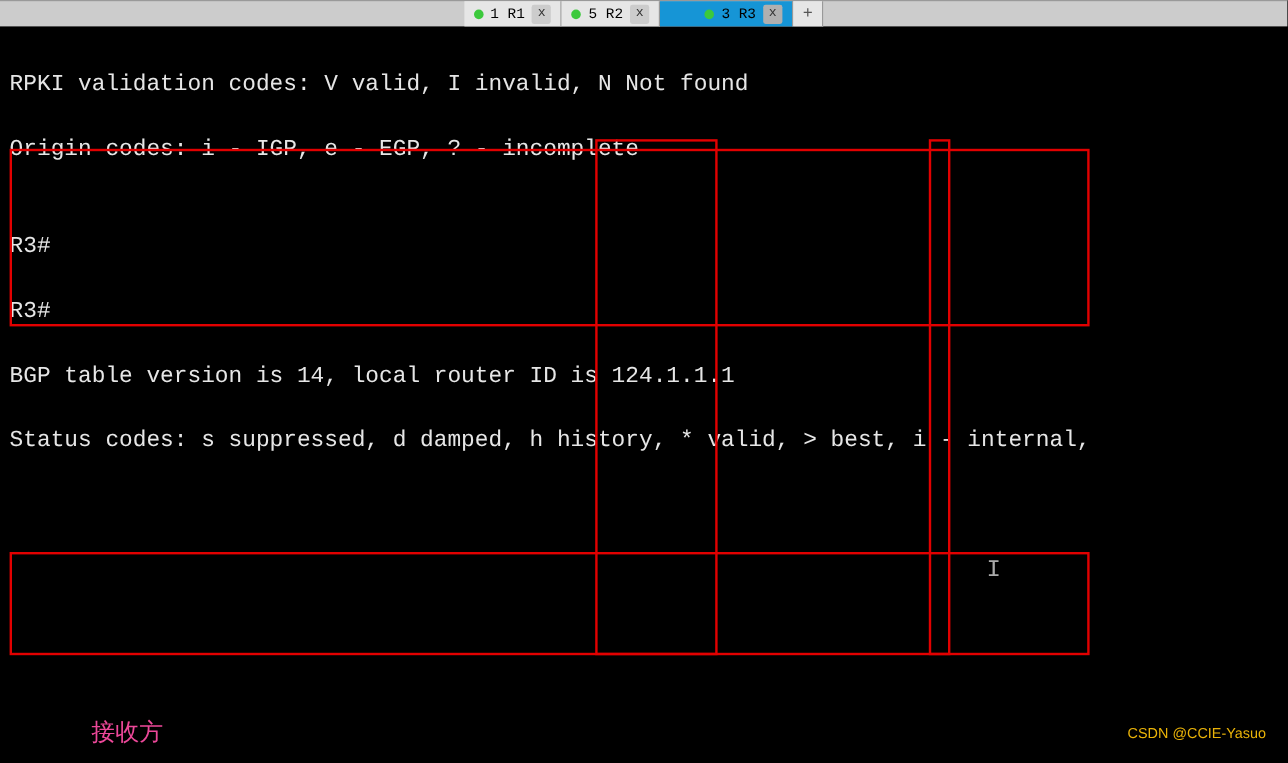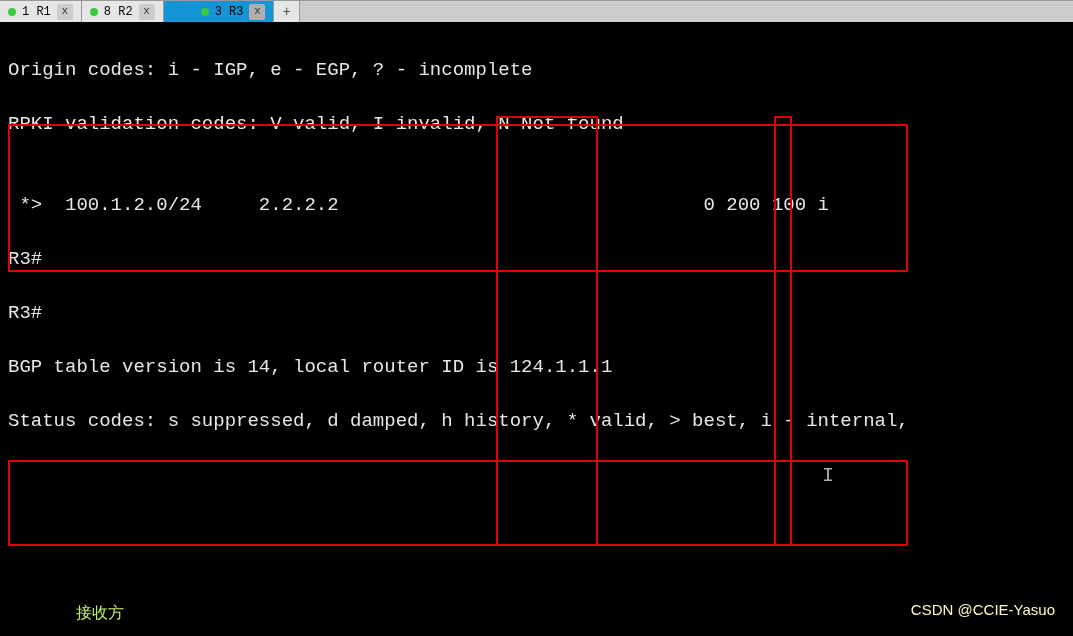--- a/index.html
+++ b/index.html
@@ -1,15 +1,15 @@
 <!DOCTYPE html>
 <html><head>
 <meta charset="utf-8">
 <style>
-* { margin: 0; padding: 0; box-sizing: border-box; }
+* { margin: 0; padding: 0; box-sizing: border-box; justify-content: center; }
 body {
   width: 1073px;
   height: 636px;
   background: #000;
   font-family: "Consolas", "Courier New", monospace;
   font-size: 19px;
   position: relative;
   overflow: hidden;
 }
 .tabbar {
@@ -41,53 +41,52 @@
   white-space: pre;
   letter-spacing: 0;
   line-height: 1.42;
 }
 .terminal pre { font-family: inherit; }
 .rect { position: absolute; border: 2px solid #e20000; pointer-events: none; }
 .rect.r1 { left: 8px;   top: 102px; width: 900px; height: 148px; }
 .rect.r2 { left: 496px; top: 94px;  width: 102px; height: 430px; }
 .rect.r3 { left: 774px; top: 94px;  width: 18px;  height: 430px; }
 .rect.r4 { left: 8px;   top: 438px; width: 900px; height: 86px;  }
-.annot-cn { color: #bef264; font-size: 16px; position: absolute; left: 76px; bottom: 12px; }
+.annot-cn { color: #ec4899; font-size: 20px; position: absolute; left: 76px; bottom: 12px; }
 .cursor-text { color: #aaa; position: absolute; left: 822px; top: 440px; font-size: 20px; }
-.watermark { position: absolute; right: 18px; bottom: 18px; color: #fef9c3; font-size: 15px; font-family: sans-serif; }
+.watermark { position: absolute; right: 18px; bottom: 18px; color: #eab308; font-size: 12px; font-family: sans-serif; }
 </style>
 </head>
 <body>
 
 <div class="tabbar">
   <div class="tab inactive">
     <span class="tab-dot"></span>
     <span>1 R1</span>
     <span class="tab-close">x</span>
   </div>
   <div class="tab inactive">
     <span class="tab-dot"></span>
-    <span>8 R2</span>
+    <span>5 R2</span>
     <span class="tab-close">x</span>
   </div>
   <div class="tab active">
     <span class="tab-dot"></span>
     <span>3 R3</span>
     <span class="tab-close">x</span>
   </div>
   <div class="tab inactive tab-add">
     <span>+</span>
   </div>
 </div>
 
 <div class="terminal">
+<pre>RPKI validation codes: V valid, I invalid, N Not found</pre>
 <pre>Origin codes: i - IGP, e - EGP, ? - incomplete</pre>
-<pre>RPKI validation codes: V valid, I invalid, N Not found</pre>
 <pre></pre>
-<pre> *&gt;  100.1.2.0/24     2.2.2.2                                0 200 100 i</pre>
 <pre>R3#</pre>
 <pre>R3#</pre>
 <pre>BGP table version is 14, local router ID is 124.1.1.1</pre>
 <pre>Status codes: s suppressed, d damped, h history, * valid, &gt; best, i - internal,</pre>
 
 
 
 
 <pre></pre>
 

